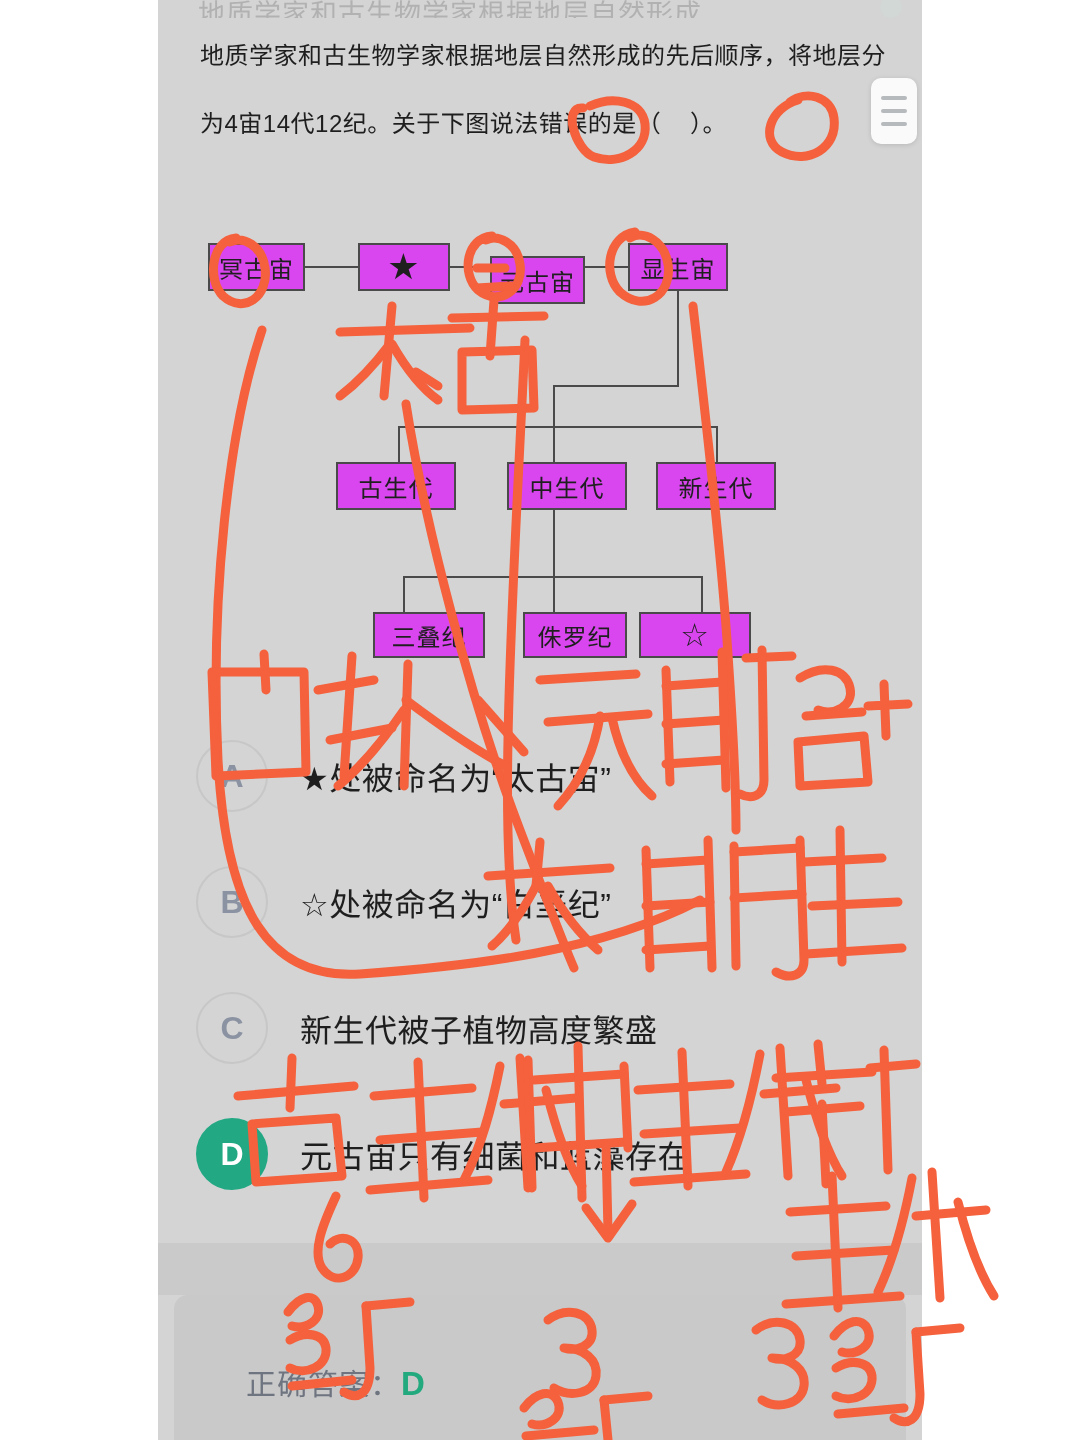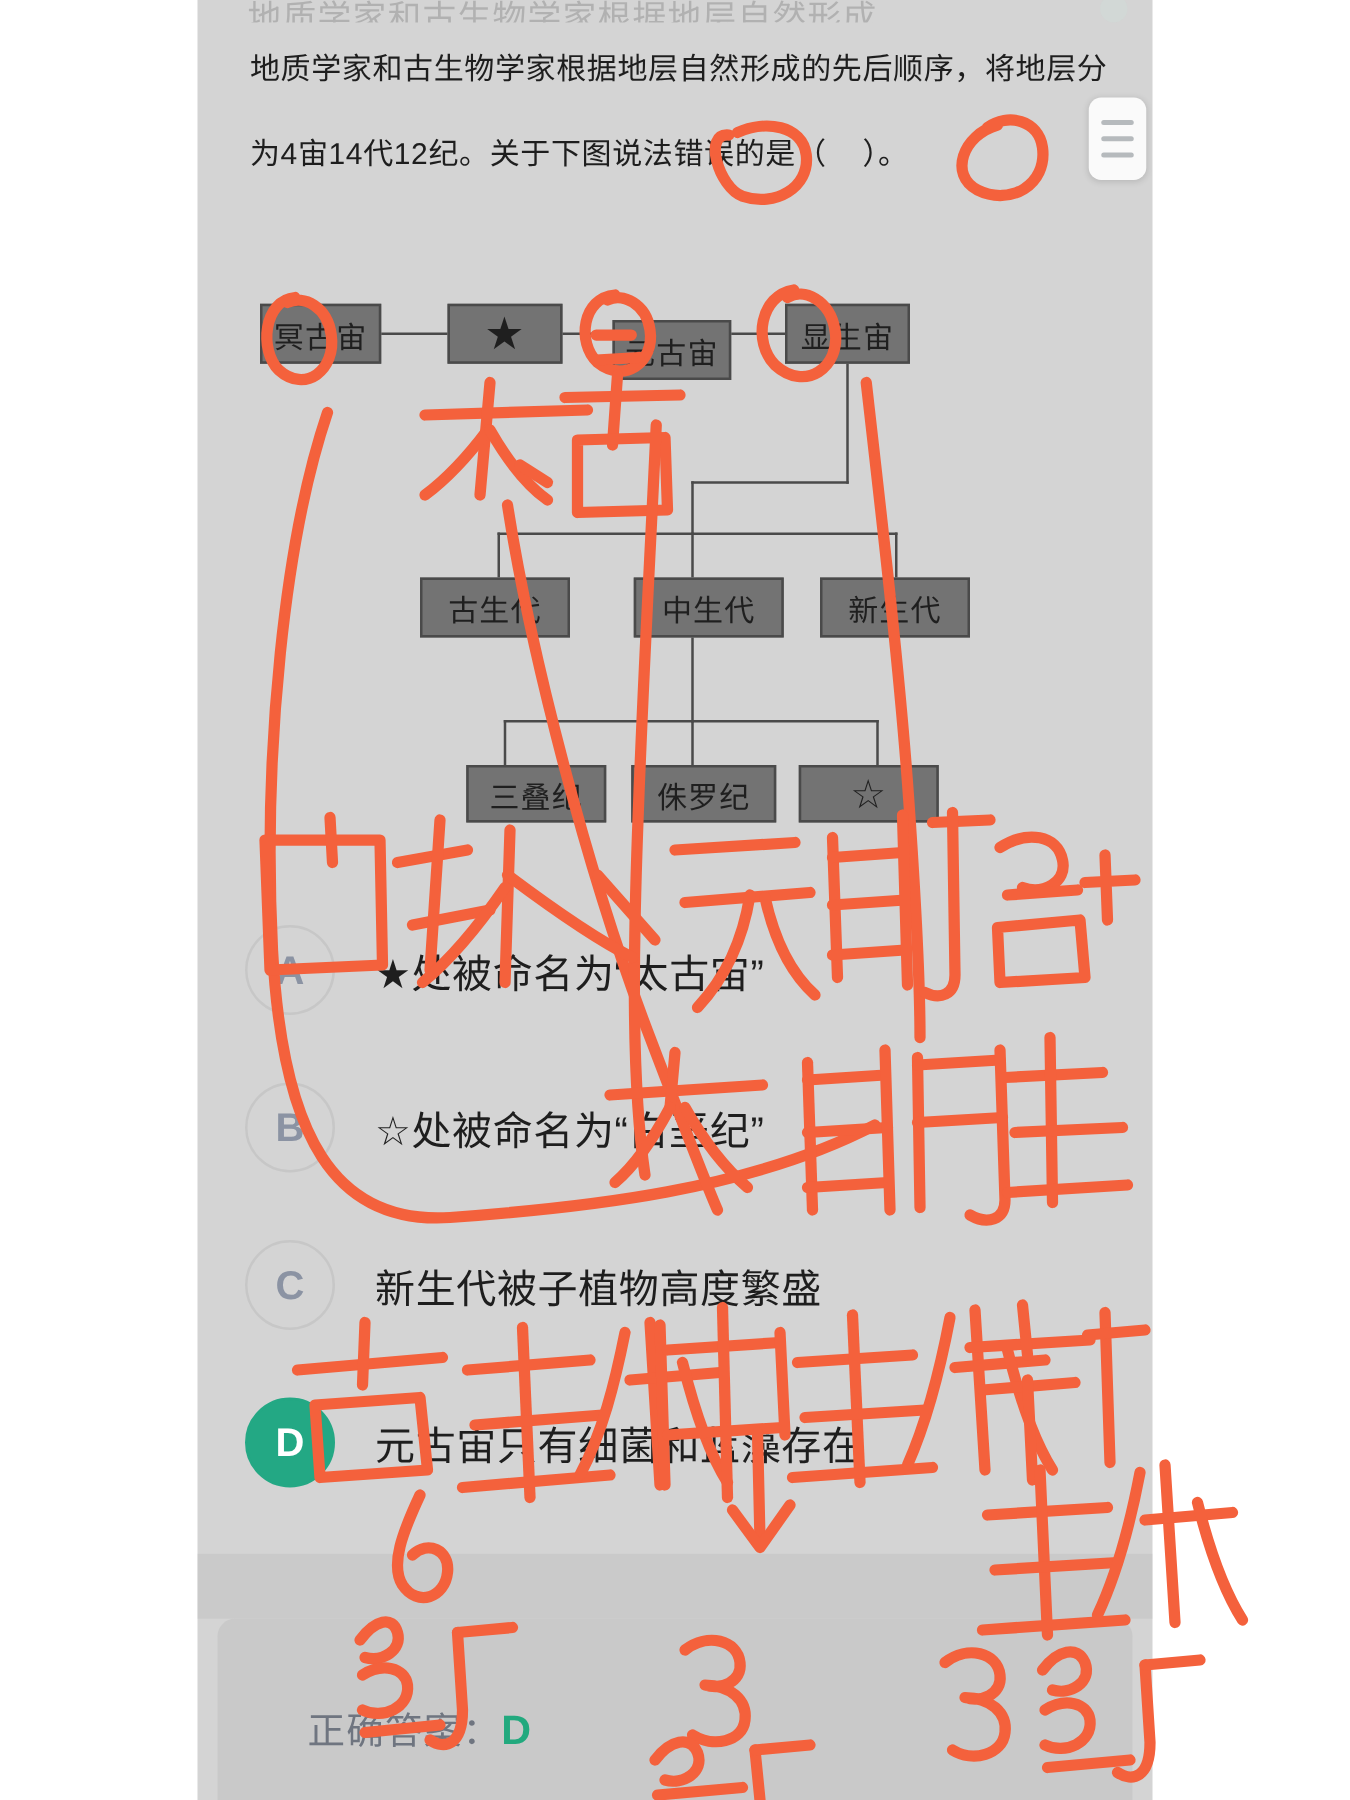--- a/index.html
+++ b/index.html
@@ -53,21 +53,21 @@
     box-shadow:0 1px 5px rgba(0,0,0,.13);
     display:flex;flex-direction:column;justify-content:center;align-items:center;gap:9px;
   }
   .ham-btn i{display:block;width:26px;height:4px;border-radius:2px;background:#b6babd;}
 
   
   .diagram{position:absolute;left:0;top:230px;width:764px;height:450px;}
   .dbox{
     position:absolute;
     border:2px solid #4a4a4a;
-    background:#737373;
+    background:#d946ef;
     display:flex;align-items:center;justify-content:center;
     color:#1f1f1f;font-size:24px;letter-spacing:1px;
     box-sizing:border-box;
   }
   .dbox.star{font-size:36px;line-height:1;}
   .dline{position:absolute;background:#4a4a4a;}
 
   
   .opt{
     position:absolute;left:0;width:764px;height:100px;
@@ -149,21 +149,21 @@
       <div class="dbox" style="left:335px;top:232px;width:120px;height:48px;margin-left:14px;">中生代</div>
       <div class="dbox" style="left:498px;top:232px;width:120px;height:48px;">新生代</div>
 
       <div class="dline" style="left:395px;top:280px;width:2px;height:68px;"></div>
       <div class="dline" style="left:245px;top:346px;width:300px;height:2px;"></div>
       <div class="dline" style="left:245px;top:346px;width:2px;height:38px;"></div>
       <div class="dline" style="left:395px;top:346px;width:2px;height:38px;"></div>
       <div class="dline" style="left:543px;top:346px;width:2px;height:38px;"></div>
 
       <div class="dbox" style="left:215px;top:382px;width:112px;height:46px;">三叠纪</div>
-      <div class="dbox" style="left:347px;top:382px;width:116px;height:46px;">侏罗纪</div>
+      <div class="dbox" style="left:365px;top:382px;width:104px;height:46px;">侏罗纪</div>
       <div class="dbox star" style="left:481px;top:382px;width:112px;height:46px;font-size:32px;">☆</div>
     </div>
 
     <div class="opt" style="top:726px;">
       <div class="opt-badge">A</div>
       <div class="opt-text">★处被命名为“太古宙”</div>
     </div>
 
     <div class="opt" style="top:852px;">
       <div class="opt-badge">B</div>

